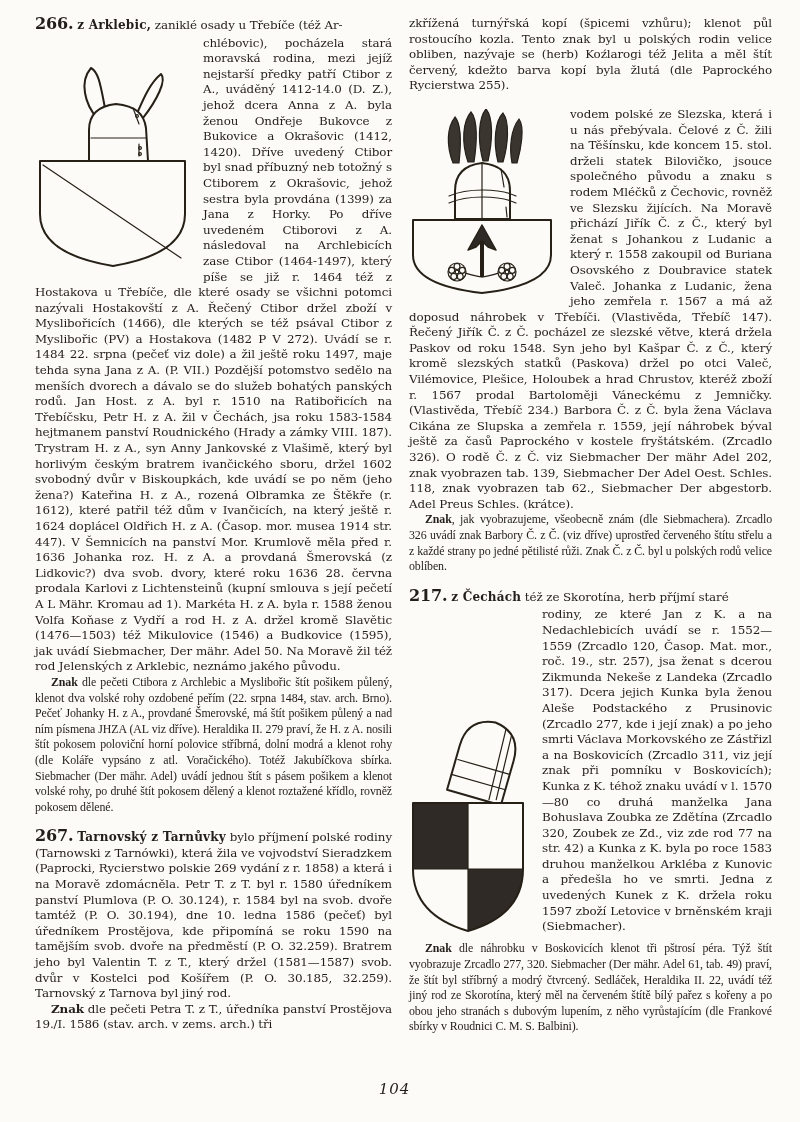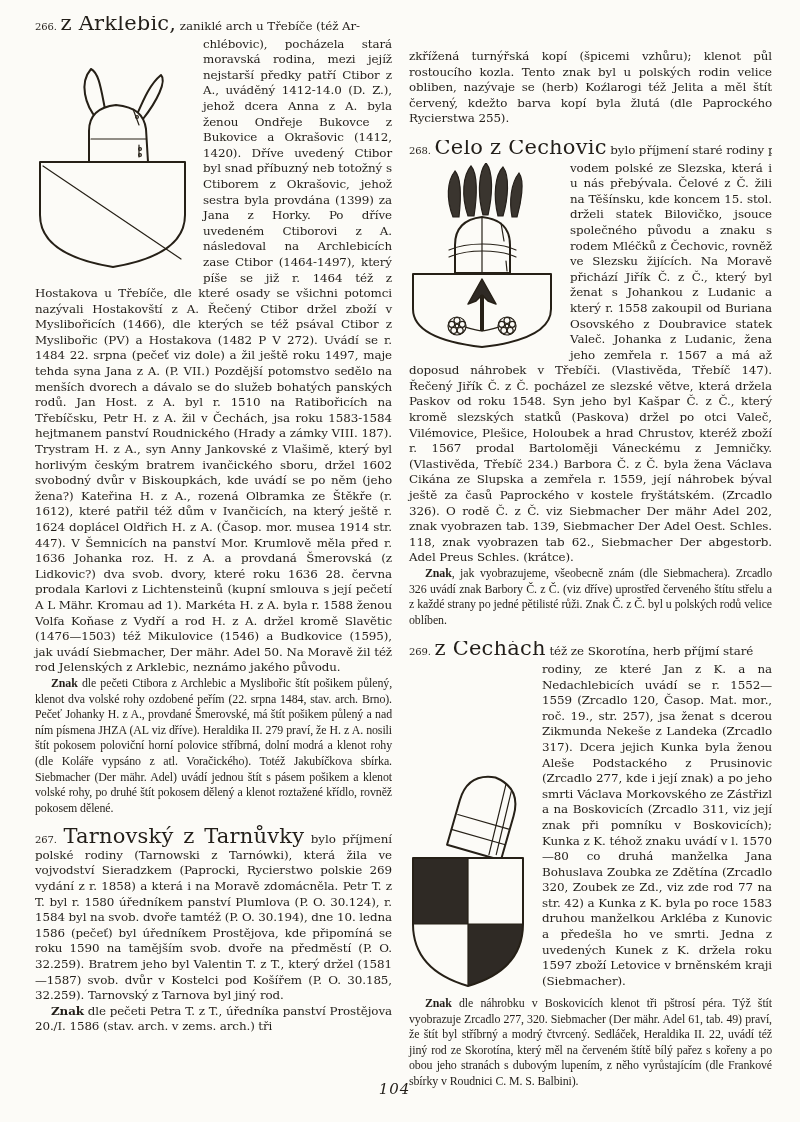--- a/index.html
+++ b/index.html
@@ -12,27 +12,27 @@
     font-family:"DejaVu Serif", serif;
     font-size:11.9px;
     line-height:15.6px;
     letter-spacing:-0.1px;
     overflow:hidden;
     box-sizing:border-box;
     padding:16px 28px 0 35px;
   }
   .cols{display:flex;gap:17px;align-items:flex-start;}
   .col{width:357px;}
-  .col.right{width:363px;margin-top:33px;}
+  .col.right{width:363px;}
   p{margin:0;text-align:justify;}
   p.indent{text-indent:16px;}
   .entry{margin-top:13px;}
   .entry:first-child{margin-top:0;}
-  .enum{font-weight:normal;font-size:10px;}
-  .ename{font-weight:normal;font-size:21px;letter-spacing:0.2px;}
+  .enum{font-weight:bold;font-size:16px;}
+  .ename{font-weight:bold;font-size:12px;letter-spacing:0.2px;}
   .zl{font-weight:bold;}
   .leadline{text-align:left;white-space:nowrap;overflow:hidden;margin-bottom:2px;}
   .fl{float:left;box-sizing:border-box;}
   .f266{width:160px;height:234px;margin:2px 8px 2px 0;padding-top:26px;}
   .f268{width:152px;height:190px;margin:2px 9px 2px 0;}
   .f269{width:124px;height:330px;margin:2px 9px 2px 0;padding-top:98px;}
   .clr{clear:both;font-family:Liberation Serif, serif;}
   svg{display:block;}
   .ink{stroke:#262017;stroke-width:2;fill:none;stroke-linejoin:round;stroke-linecap:round;}
   .inkthin{stroke:#262017;stroke-width:1.2;fill:none;stroke-linecap:round;}
@@ -49,21 +49,21 @@
 </style>
 </head>
 <body>
 
 <div class="page">
   <div class="cols">
 
     <div class="col">
 
       <section class="entry">
-        <p class="leadline"><span class="enum">266.</span> <span class="ename">z Arklebic,</span> <span>zaniklé arch u Třebíče (též Ar-</span></p>
+        <p class="leadline"><span class="enum">266.</span> <span class="ename">z Arklebic,</span> <span>zaniklé osady u Třebíče (též Ar-</span></p>
         <div class="fl f266">
           <svg width="155" height="205" viewBox="0 0 155 205">
 
             <path class="ink wh" d="M62,54 C50,40 44,18 56,4 C64,8 66,24 70,44 L74,56 Z"></path>
             <path class="ink wh" d="M100,54 C108,36 114,20 126,10 C132,16 122,36 108,54 L104,58 Z"></path>
 
             <path class="ink wh" d="M54,97 L54,66 C54,50 63,42 81,40 C101,42 109,50 111,64 L113,97 Z"></path>
             <path class="inkthin" d="M56,74 L111,74"></path>
             <path class="inkthin" d="M98,44 L104,60"></path>
             <path class="inkthin" d="M104,80 L104,92"></path>
@@ -74,31 +74,30 @@
             <path class="ink wh" d="M5,97 L150,97 L150,150 Q150,190 78,202 Q5,190 5,150 Z"></path>
             <path class="inkthin" d="M8,101 L146,194"></path>
           </svg>
         </div>
         <p>chlébovic), pocházela stará moravská rodina, mezi jejíž nejstarší předky patří Ctibor z A., uváděný 1412-14.0 (D. Z.), jehož dcera Anna z A. byla ženou Ondřeje Bukovce z Bukovice a Okrašovic (1412, 1420). Dříve uvedený Ctibor byl snad příbuzný neb totožný s Ctiborem z Okrašovic, jehož sestra byla provdána (1399) za Jana z Horky. Po dříve uvedeném Ctiborovi z A. následoval na Archlebicích zase Ctibor (1464-1497), který píše se již r. 1464 též z Hostakova u Třebíče, dle které osady se všichni potomci nazývali Hostakovští z A. Řečený Ctibor držel zboží v Myslibořicích (1466), dle kterých se též psával Ctibor z Myslibořic (PV) a Hostakova (1482 P V 272). Uvádí se r. 1484 22. srpna (pečeť viz dole) a žil ještě roku 1497, maje tehda syna Jana z A. (P. VII.) Pozdější potomstvo sedělo na menších dvorech a dávalo se do služeb bohatých panských rodů. Jan Host. z A. byl r. 1510 na Ratibořicích na Třebíčsku, Petr H. z A. žil v Čechách, jsa roku 1583-1584 hejtmanem panství Roudnického (Hrady a zámky VIII. 187). Trystram H. z A., syn Anny Jankovské z Vlašimě, který byl horlivým českým bratrem ivančického sboru, držel 1602 svobodný dvůr v Biskoupkách, kde uvádí se po něm (jeho žena?) Kateřina H. z A., rozená Olbramka ze Štěkře (r. 1612), které patřil též dům v Ivančicích, na který ještě r. 1624 doplácel Oldřich H. z A. (Časop. mor. musea 1914 str. 447). V Šemnicích na panství Mor. Krumlově měla před r. 1636 Johanka roz. H. z A. a provdaná Šmerovská (z Lidkovic?) dva svob. dvory, které roku 1636 28. června prodala Karlovi z Lichtensteinů (kupní smlouva s její pečetí A L Mähr. Kromau ad 1). Markéta H. z A. byla r. 1588 ženou Volfa Koňase z Vydří a rod H. z A. držel kromě Slavětic (1476—1503) též Mikulovice (1546) a Budkovice (1595), jak uvádí Siebmacher, Der mähr. Adel 50. Na Moravě žil též rod Jelenských z Arklebic, neznámo jakého původu.</p>
         <p class="indent clr"><span class="zl">Znak</span> <span>dle pečeti Ctibora z Archlebic a Myslibořic štít pošikem půlený, klenot dva volské rohy ozdobené peřím (22. srpna 1484, stav. arch. Brno). Pečeť Johanky H. z A., provdané Šmerovské, má štít pošikem půlený a nad ním písmena JHZA (AL viz dříve). Heraldika II. 279 praví, že H. z A. nosili štít pokosem poloviční horní polovice stříbrná, dolní modrá a klenot rohy (dle Koláře vypsáno z atl. Voračického). Totéž Jakubíčkova sbírka. Siebmacher (Der mähr. Adel) uvádí jednou štít s pásem pošikem a klenot volské rohy, po druhé štít pokosem dělený a klenot roztažené křídlo, rovněž pokosem dělené.</span></p>
       </section>
 
       <section class="entry">
         <p><span class="enum">267.</span> <span class="ename">Tarnovský z Tarnůvky</span> <span>bylo příjmení polské rodiny (Tarnowski z Tarnówki), která žila ve vojvodství Sieradzkem (Paprocki, Rycierstwo polskie 269 vydání z r. 1858) a která i na Moravě zdomácněla. Petr T. z T. byl r. 1580 úředníkem panství Plumlova (P. O. 30.124), r. 1584 byl na svob. dvoře tamtéž (P. O. 30.194), dne 10. ledna 1586 (pečeť) byl úředníkem Prostějova, kde připomíná se roku 1590 na tamějším svob. dvoře na předměstí (P. O. 32.259). Bratrem jeho byl Valentin T. z T., který držel (1581—1587) svob. dvůr v Kostelci pod Košířem (P. O. 30.185, 32.259). Tarnovský z Tarnova byl jiný rod.</span></p>
-        <p class="indent"><span class="zl">Znak</span> <span>dle pečeti Petra T. z T., úředníka panství Prostějova 20./I. 1586 (stav. arch. v zems. arch.) tři</span></p>
+        <p class="indent"><span class="zl">Znak</span> <span>dle pečeti Petra T. z T., úředníka panství Prostějova 19./I. 1586 (stav. arch. v zems. arch.) tři</span></p>
       </section>
 
     </div>
 
     <div class="col right">
 
       <p>zkřížená turnýřská kopí (špicemi vzhůru); klenot půl rostoucího kozla. Tento znak byl u polských rodin velice obliben, nazývaje se (herb) Koźlarogi též Jelita a měl štít červený, kdežto barva kopí byla žlutá (dle Paprockého Rycierstwa 255).</p>
 
       <section class="entry">
-        <p class="leadline"><span class="enum">268.</span> <span class="ename">Čelo z Čechovic</span> <span>bylo příjmení staré rodiny pů-</span></p>
         <div class="fl f268">
           <svg width="148" height="186" viewBox="0 0 148 186">
 
             <path class="feather" d="M44,54 C37,36 38,18 46,8 C53,16 52,36 50,54 Z"></path>
             <path class="feather" d="M59,53 C52,33 54,12 62,3 C69,11 68,34 65,53 Z"></path>
             <path class="feather" d="M74,52 C68,30 70,8 77,0 C84,8 84,30 79,52 Z"></path>
             <path class="feather" d="M89,53 C84,33 86,12 94,4 C101,13 99,36 94,53 Z"></path>
             <path class="feather" d="M103,54 C100,38 102,20 110,10 C116,18 112,40 108,54 Z"></path>
 
             <path class="ink wh" d="M46,110 L46,82 C46,64 56,56 73,54 C91,56 101,64 101,82 L101,110 Z"></path>
@@ -133,21 +132,21 @@
               <circle class="inkthin" cx="92.7" cy="161.3" r="3"></circle>
               <circle class="inkthin" cx="98" cy="163" r="1.8"></circle>
             </g>
           </svg>
         </div>
         <p>vodem polské ze Slezska, která i u nás přebývala. Čelové z Č. žili na Těšínsku, kde koncem 15. stol. drželi statek Bilovičko, jsouce společného původu a znaku s rodem Mléčků z Čechovic, rovněž ve Slezsku žijících. Na Moravě přichází Jiřík Č. z Č., který byl ženat s Johankou z Ludanic a který r. 1558 zakoupil od Buriana Osovského z Doubravice statek Valeč. Johanka z Ludanic, žena jeho zemřela r. 1567 a má až doposud náhrobek v Třebíči. (Vlastivěda, Třebíč 147). Řečený Jiřík Č. z Č. pocházel ze slezské větve, která držela Paskov od roku 1548. Syn jeho byl Kašpar Č. z Č., který kromě slezských statků (Paskova) držel po otci Valeč, Vilémovice, Plešice, Holoubek a hrad Chrustov, kteréž zboží r. 1567 prodal Bartoloměji Váneckému z Jemničky. (Vlastivěda, Třebíč 234.) Barbora Č. z Č. byla žena Václava Cikána ze Slupska a zemřela r. 1559, její náhrobek býval ještě za časů Paprockého v kostele fryštátském. (Zrcadlo 326). O rodě Č. z Č. viz Siebmacher Der mähr Adel 202, znak vyobrazen tab. 139, Siebmacher Der Adel Oest. Schles. 118, znak vyobrazen tab 62., Siebmacher Der abgestorb. Adel Preus Schles. (krátce).</p>
         <p class="indent clr"><span class="zl">Znak</span><span>, jak vyobrazujeme, všeobecně znám (dle Siebmachera). Zrcadlo 326 uvádí znak Barbory Č. z Č. (viz dříve) uprostřed červeného štítu střelu a z každé strany po jedné pětilisté růži. Znak Č. z Č. byl u polských rodů velice oblíben.</span></p>
       </section>
 
       <section class="entry">
-        <p class="leadline"><span class="enum">269.</span> <span class="ename">z Čechách</span> <span>též ze Skorotína, herb příjmí staré</span></p>
+        <p class="leadline"><span class="enum">217.</span> <span class="ename">z Čechách</span> <span>též ze Skorotína, herb příjmí staré</span></p>
         <div class="fl f269">
           <svg width="118" height="230" viewBox="0 0 118 230">
 
             <g transform="rotate(16 76 52)">
               <path class="ink wh" d="M48,92 L48,46 C48,26 59,16 76,14 C93,16 104,26 104,46 L104,92 Z"></path>
               <path class="inkthin" d="M50,60 L103,60"></path>
               <path class="inkthin" d="M48,76 L104,76"></path>
               <path class="inkthin" d="M88,18 L91,90"></path>
               <path class="inkthin" d="M95,22 L98,88"></path>
             </g>

